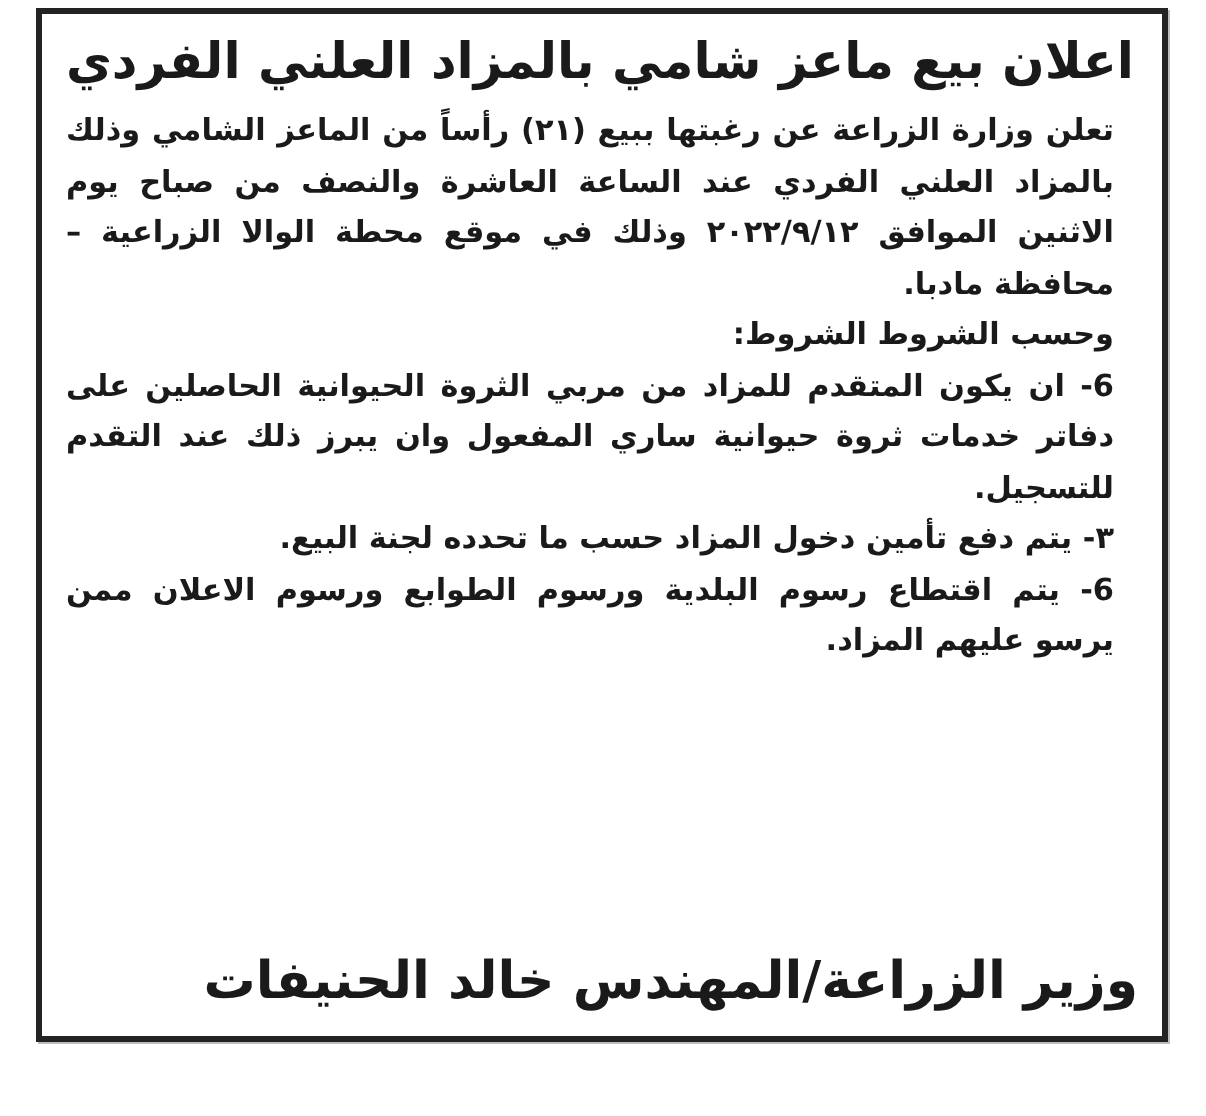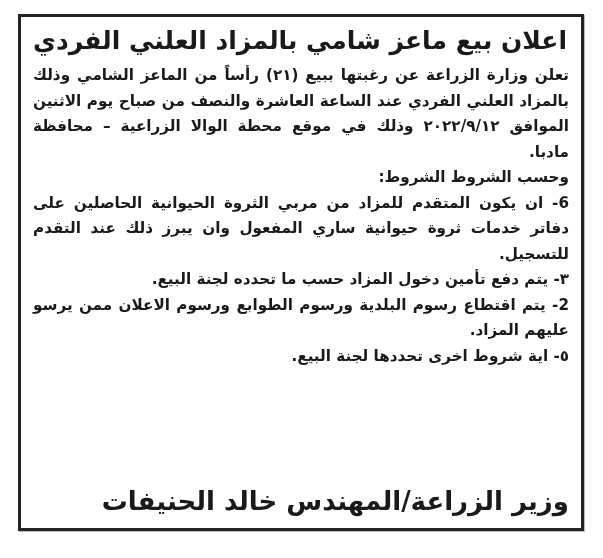--- a/index.html
+++ b/index.html
@@ -11,41 +11,41 @@
       width: 603px;
       height: 558px;
       position: relative;
       overflow: hidden;
       font-family: "DejaVu Sans", sans-serif;
       color: #1a1a1a;
     }
     .ad-frame {
       position: absolute;
       left: 18px;
-      top: 14px;
+      top: 4px;
       width: 560px;
       height: 511px;
       border: 3px solid #232323;
       box-shadow: 1px 1px 0 #bdbdbd;
       box-sizing: content-box;
       direction: rtl;
       padding: 0;
     }
     .ad-title {
       margin: 0;
       padding: 6px 14px 0 14px;
       text-align: center;
       font-size: 25px;
       font-weight: bold;
       line-height: 36px;
       letter-spacing: 0;
       white-space: nowrap;
     }
     .ad-body {
-      padding: 4px 12px 0 12px;
+      padding: 4px 24px 0 12px;
       font-size: 15.2px;
       font-weight: bold;
       line-height: 25.5px;
       text-align: justify;
       text-align-last: right;
     }
     .ad-body p {
       margin: 0;
     }
     .conditions-heading {
@@ -75,19 +75,18 @@
 
 <div class="ad-frame">
   <h1 class="ad-title">اعلان بيع ماعز شامي بالمزاد العلني الفردي</h1>
 
   <div class="ad-body">
     <p>تعلن وزارة الزراعة عن رغبتها ببيع (٢١) رأساً من الماعز الشامي وذلك بالمزاد العلني الفردي عند الساعة العاشرة والنصف من صباح يوم الاثنين الموافق ٢٠٢٢/٩/١٢ وذلك في موقع محطة الوالا الزراعية – محافظة مادبا.</p>
     <p class="conditions-heading">وحسب الشروط الشروط:</p>
     <ul class="conditions-list">
       <li>6- ان يكون المتقدم للمزاد من مربي الثروة الحيوانية الحاصلين على دفاتر خدمات ثروة حيوانية ساري المفعول وان يبرز ذلك عند التقدم للتسجيل.</li>
       <li>٣- يتم دفع تأمين دخول المزاد حسب ما تحدده لجنة البيع.</li>
-      <li>2- يتم اقتطاع رسوم البلدية ورسوم الطوابع ورسوم الاعلان ممن يرسو عليهم المزاد.</li>
-      <li>٥- اية شروط اخرى تحددها لجنة البيع.</li>
+      <li>6- يتم اقتطاع رسوم البلدية ورسوم الطوابع ورسوم الاعلان ممن يرسو عليهم المزاد.</li>
     </ul>
   </div>
 
   <div class="signature">وزير الزراعة/المهندس خالد الحنيفات</div>
 </div>
 
 </body></html>

